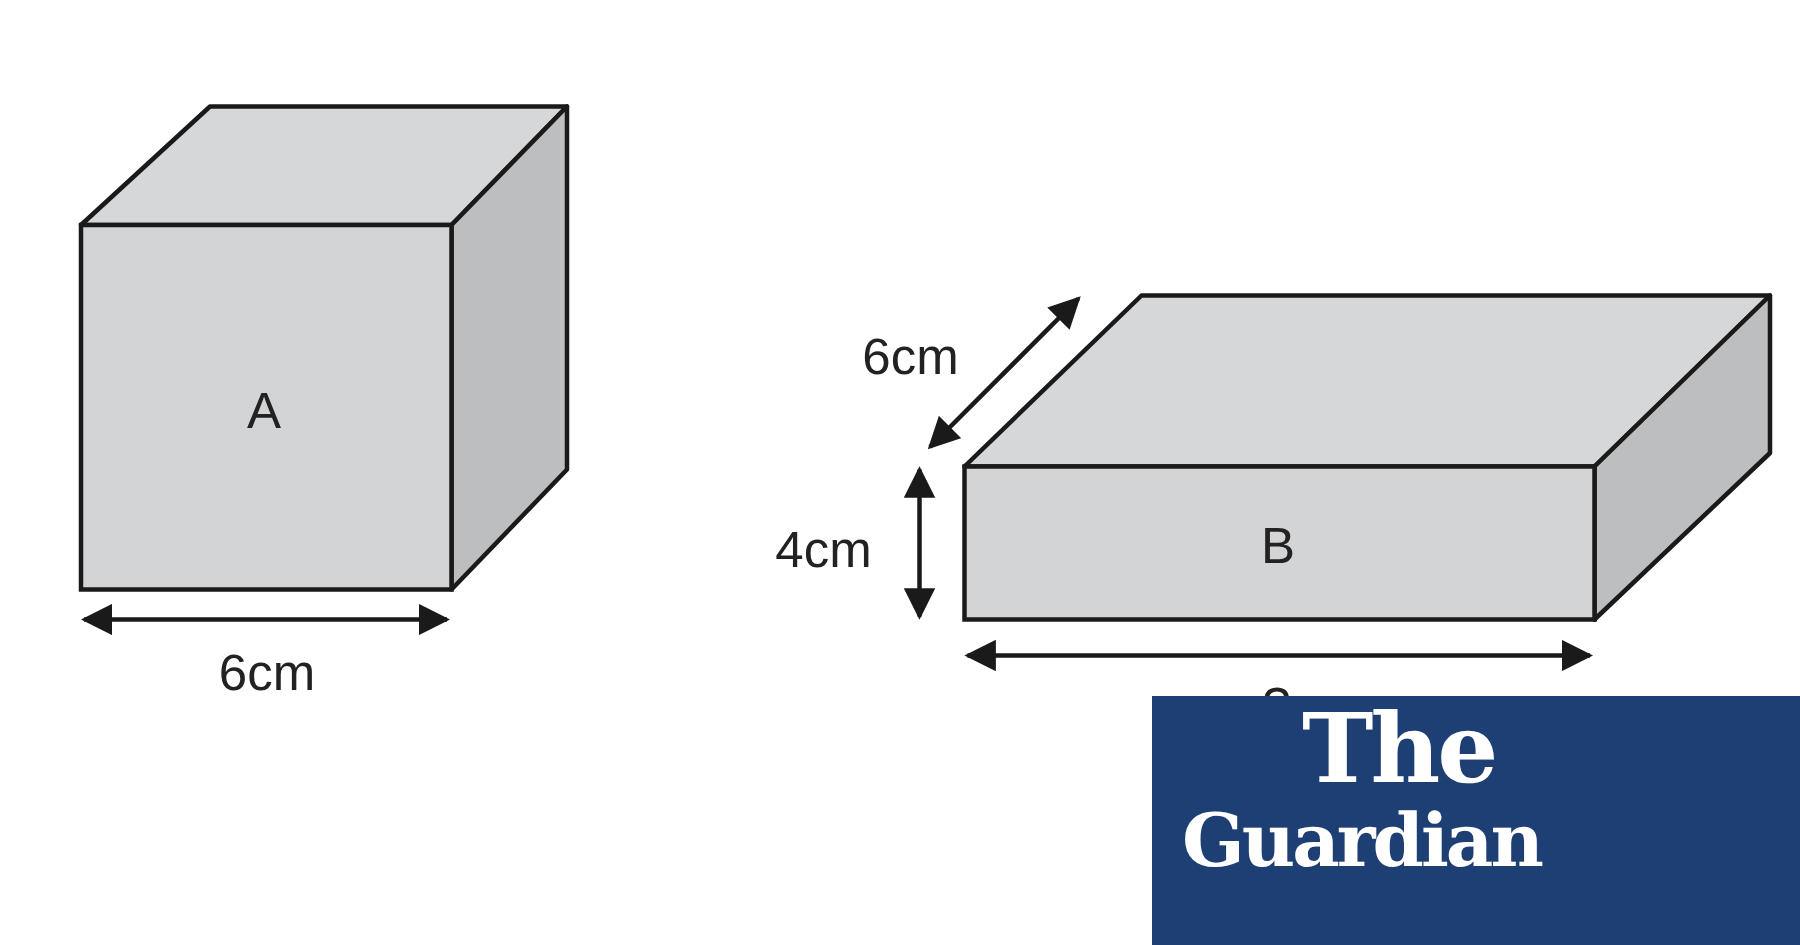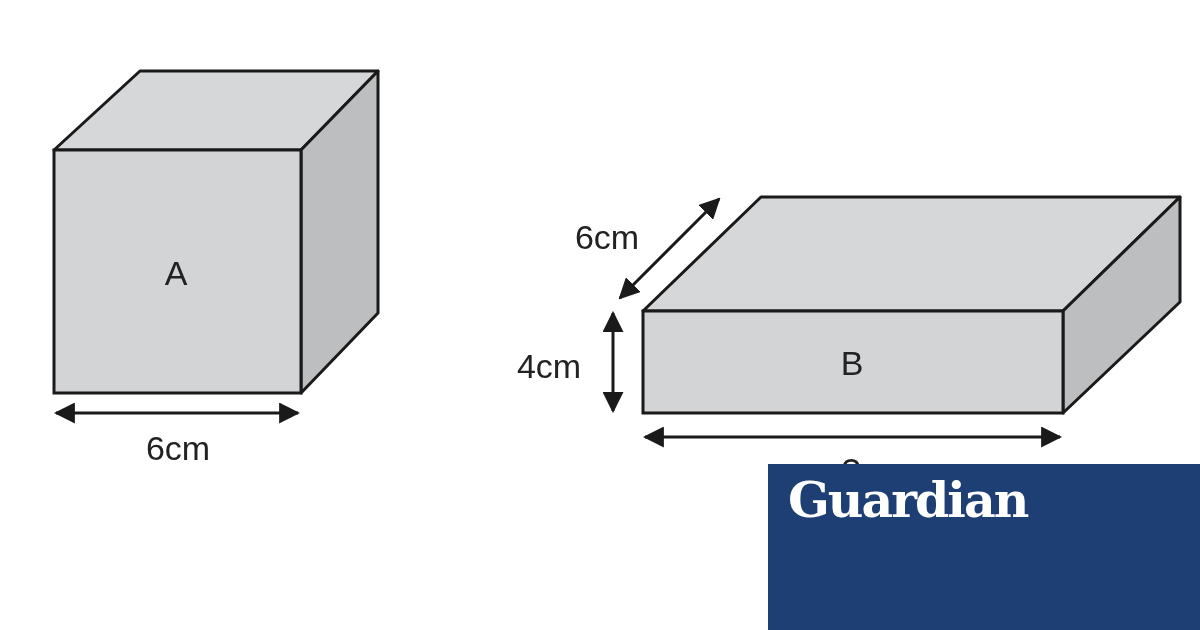--- a/index.html
+++ b/index.html
@@ -42,15 +42,16 @@
     <line x1="613" y1="313" x2="613" y2="411" stroke="#1a1a1a" stroke-width="3" marker-start="url(#ah)" marker-end="url(#ah)"></line>
     <text class="lbl" x="549" y="378" font-size="34" text-anchor="middle">4cm</text>
 
     <line x1="645" y1="437" x2="1060" y2="437" stroke="#1a1a1a" stroke-width="3" marker-start="url(#ah)" marker-end="url(#ah)"></line>
     <text class="lbl" x="851" y="482" font-size="34" text-anchor="middle">?</text>
   </g>
 </svg>
 
 <div class="logo-box">
   <div class="logo-text">
+    <span class="logo-the">The</span>
     <span class="logo-guardian">Guardian</span>
   </div>
 </div>
 
 </body></html>

